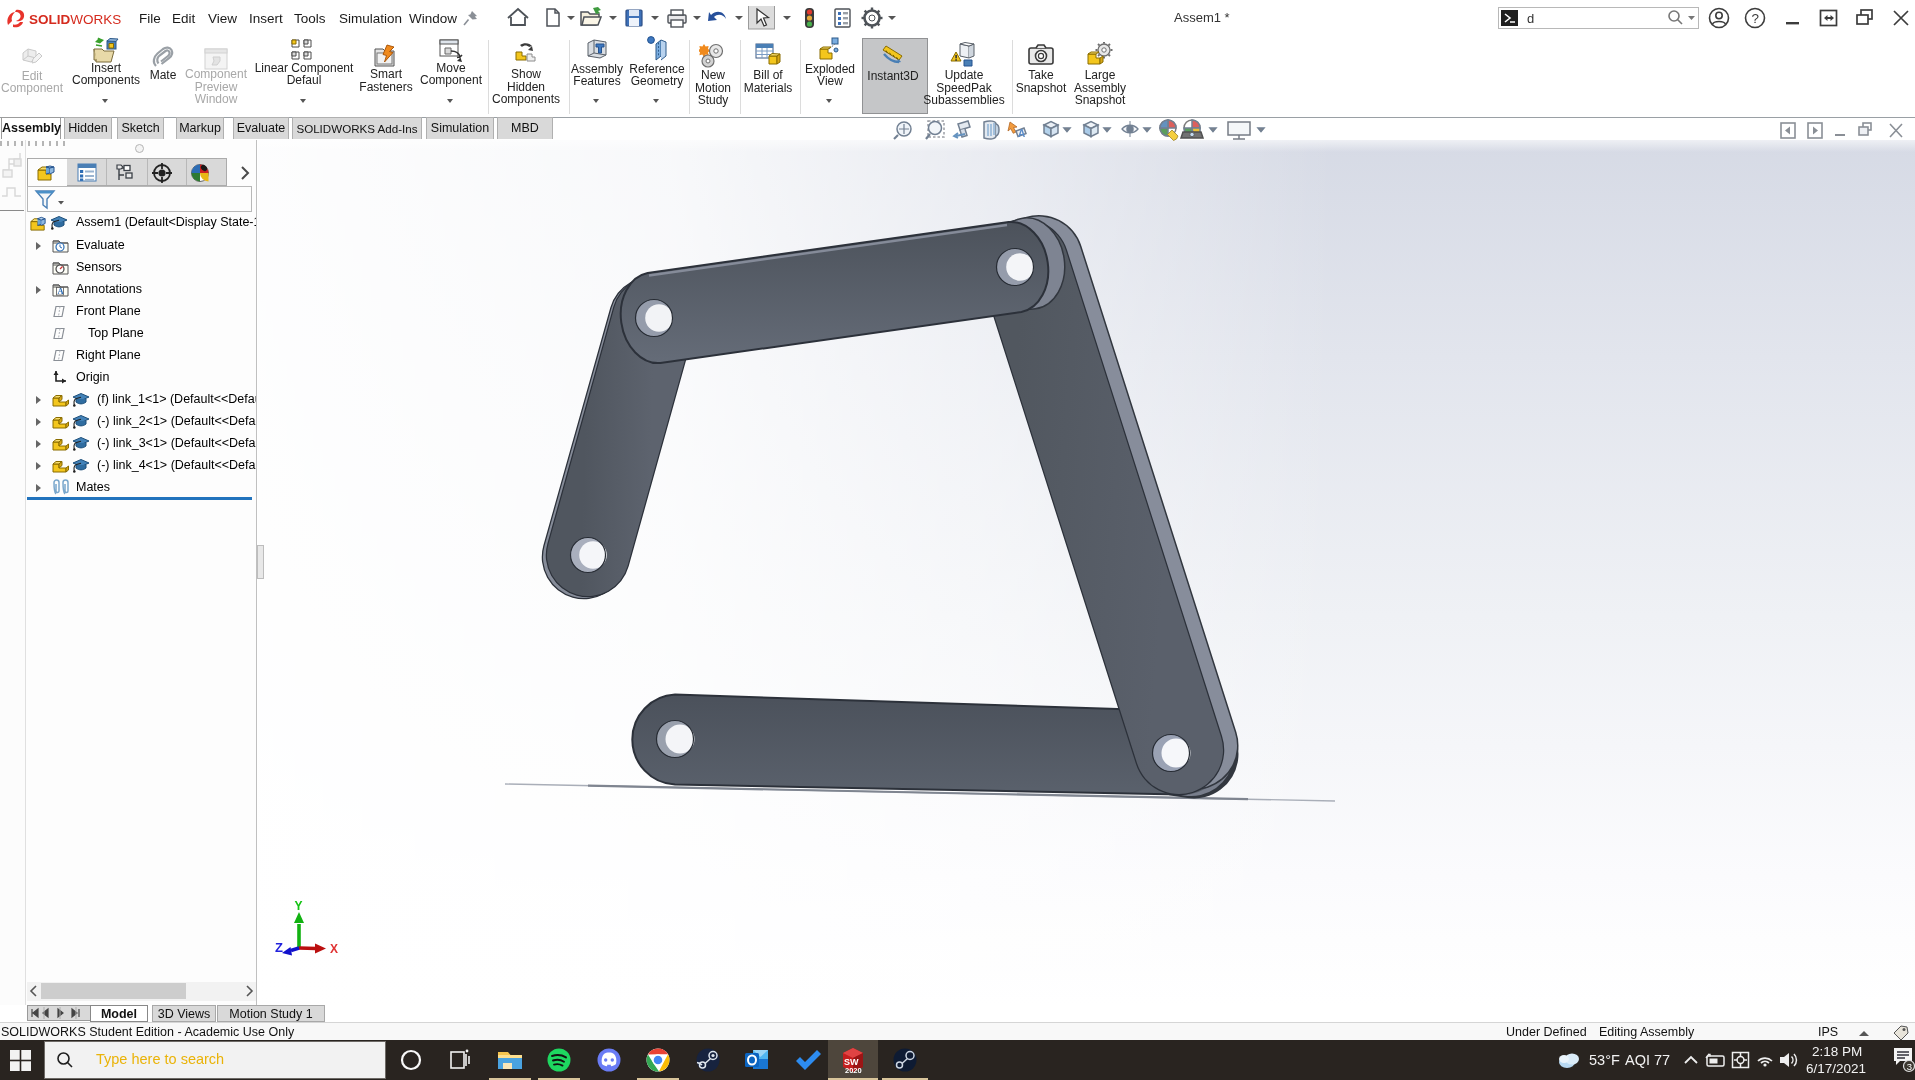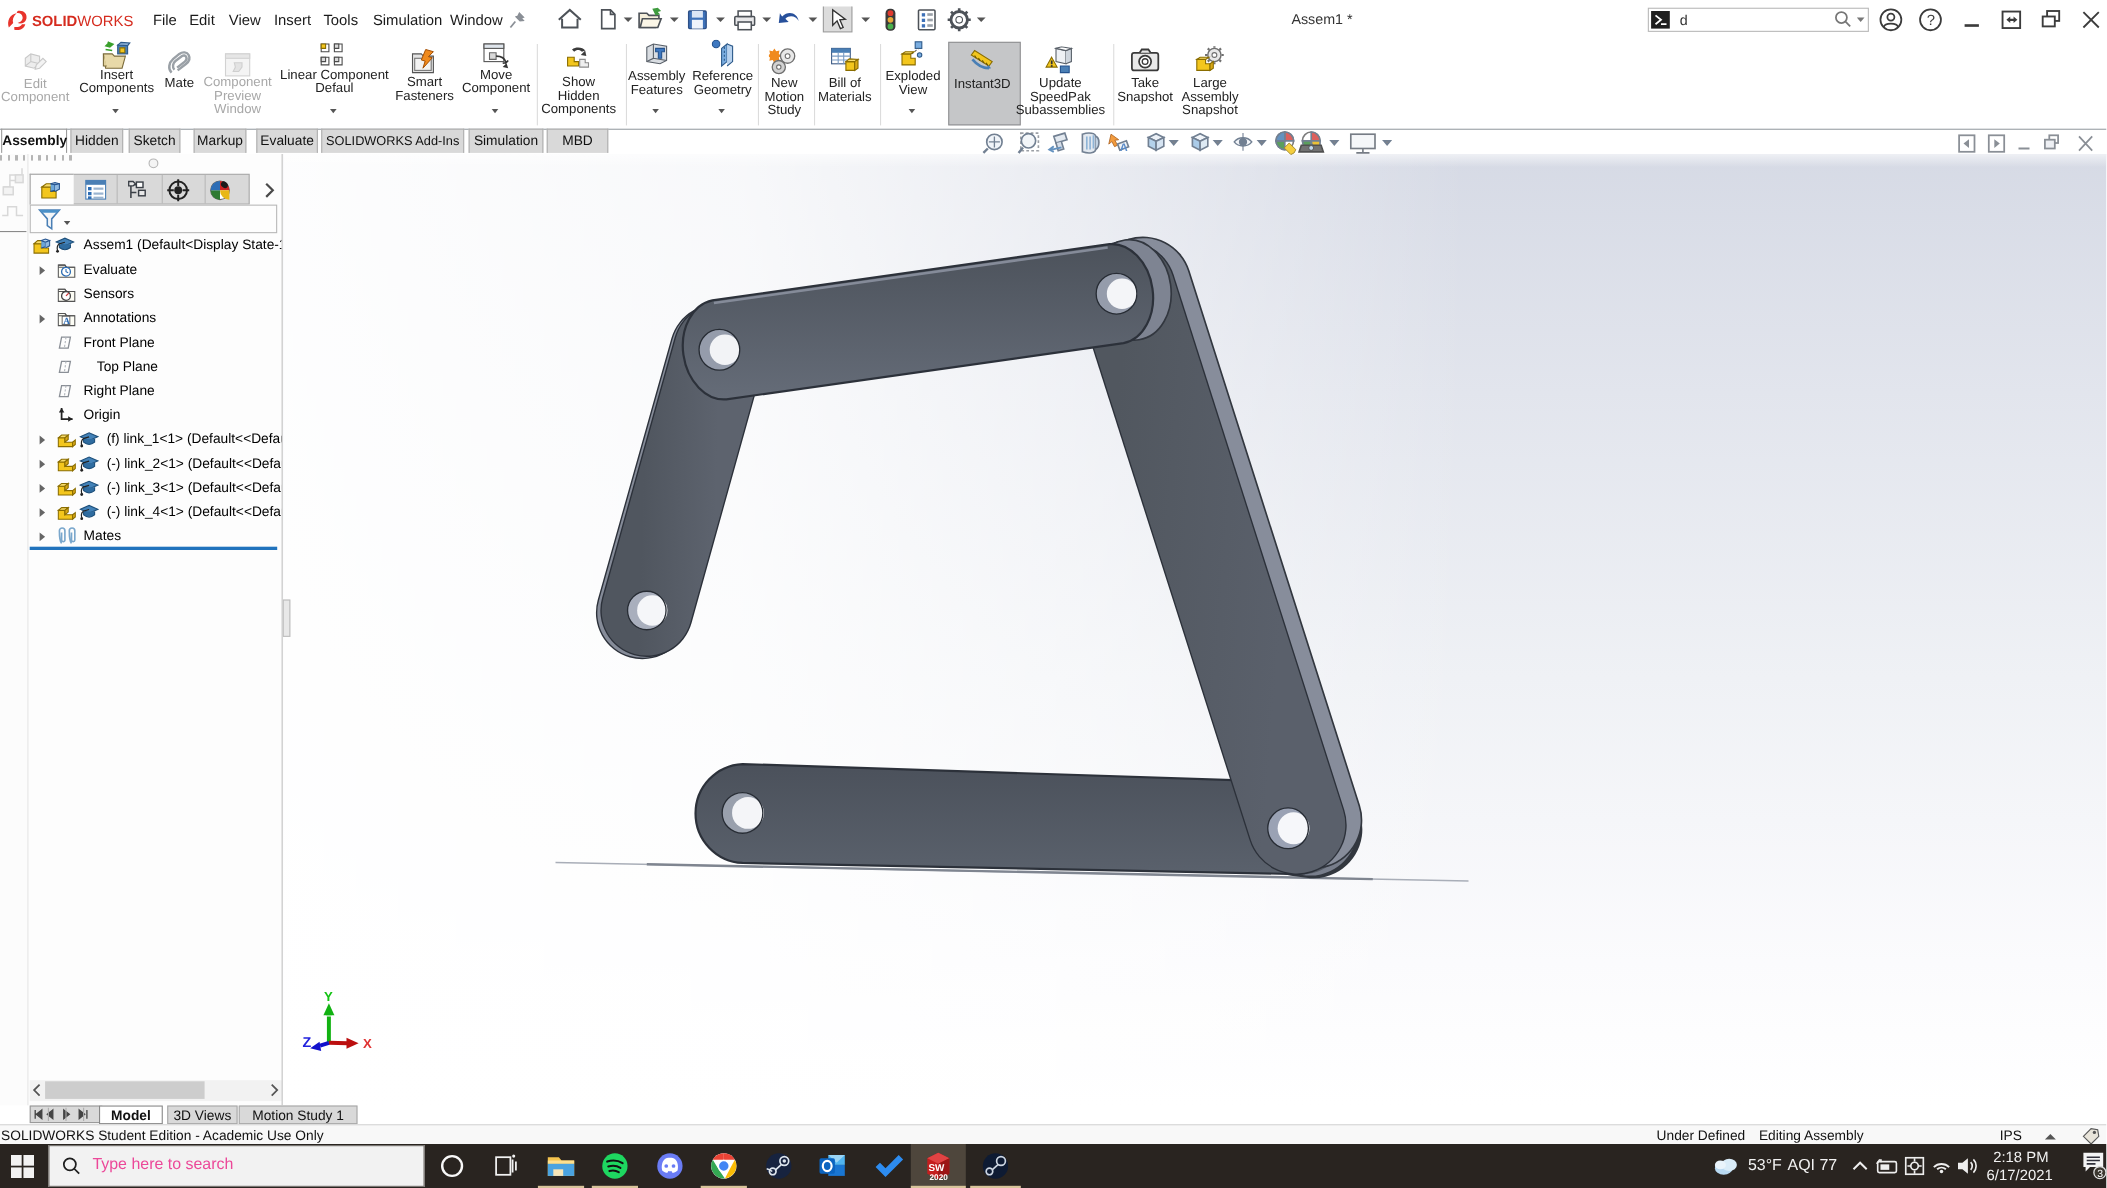--- a/index.html
+++ b/index.html
@@ -816,21 +816,21 @@
     <rect x="11.3" y="0" width="9.7" height="9.7" fill="#f2f2f2"></rect>
     <rect x="0" y="11.3" width="9.7" height="9.7" fill="#f2f2f2"></rect>
     <rect x="11.3" y="11.3" width="9.7" height="9.7" fill="#f2f2f2"></rect>
   </svg>
 
   <div class="abs" style="left:44px;top:1px;width:342px;height:38px;background:#f2f2f2;border:1px solid #6e6a66"></div>
   <svg class="abs" style="left:56px;top:11px" width="18" height="18" viewBox="0 0 18 18">
     <circle cx="7.5" cy="7.5" r="5.5" fill="none" stroke="#1f1f1f" stroke-width="1.6"></circle>
     <line x1="11.5" y1="11.5" x2="16" y2="16" stroke="#1f1f1f" stroke-width="1.6"></line>
   </svg>
-  <span class="abs" style="left:84px;top:11px;font-size:14.5px;color:#ec4899">Type here to search</span>
+  <span class="abs" style="left:96px;top:11px;font-size:14.5px;color:#eab308">Type here to search</span>
 
   <svg class="abs ticon" style="left:391px" width="40" height="38" viewBox="0 0 40 38">
     <circle cx="20" cy="19" r="9" fill="none" stroke="#f8f8f8" stroke-width="2.2"></circle>
   </svg>
 
   <svg class="abs ticon" style="left:440px" width="40" height="38" viewBox="0 0 40 38">
     <rect x="11" y="11" width="13" height="16" fill="none" stroke="#f2f2f2" stroke-width="1.6"></rect>
     <path d="M26 13 v12 M29 15 v8" stroke="#f2f2f2" stroke-width="1.6"></path>
     <circle cx="27" cy="10" r="1.4" fill="#f2f2f2"></circle>
   </svg>

